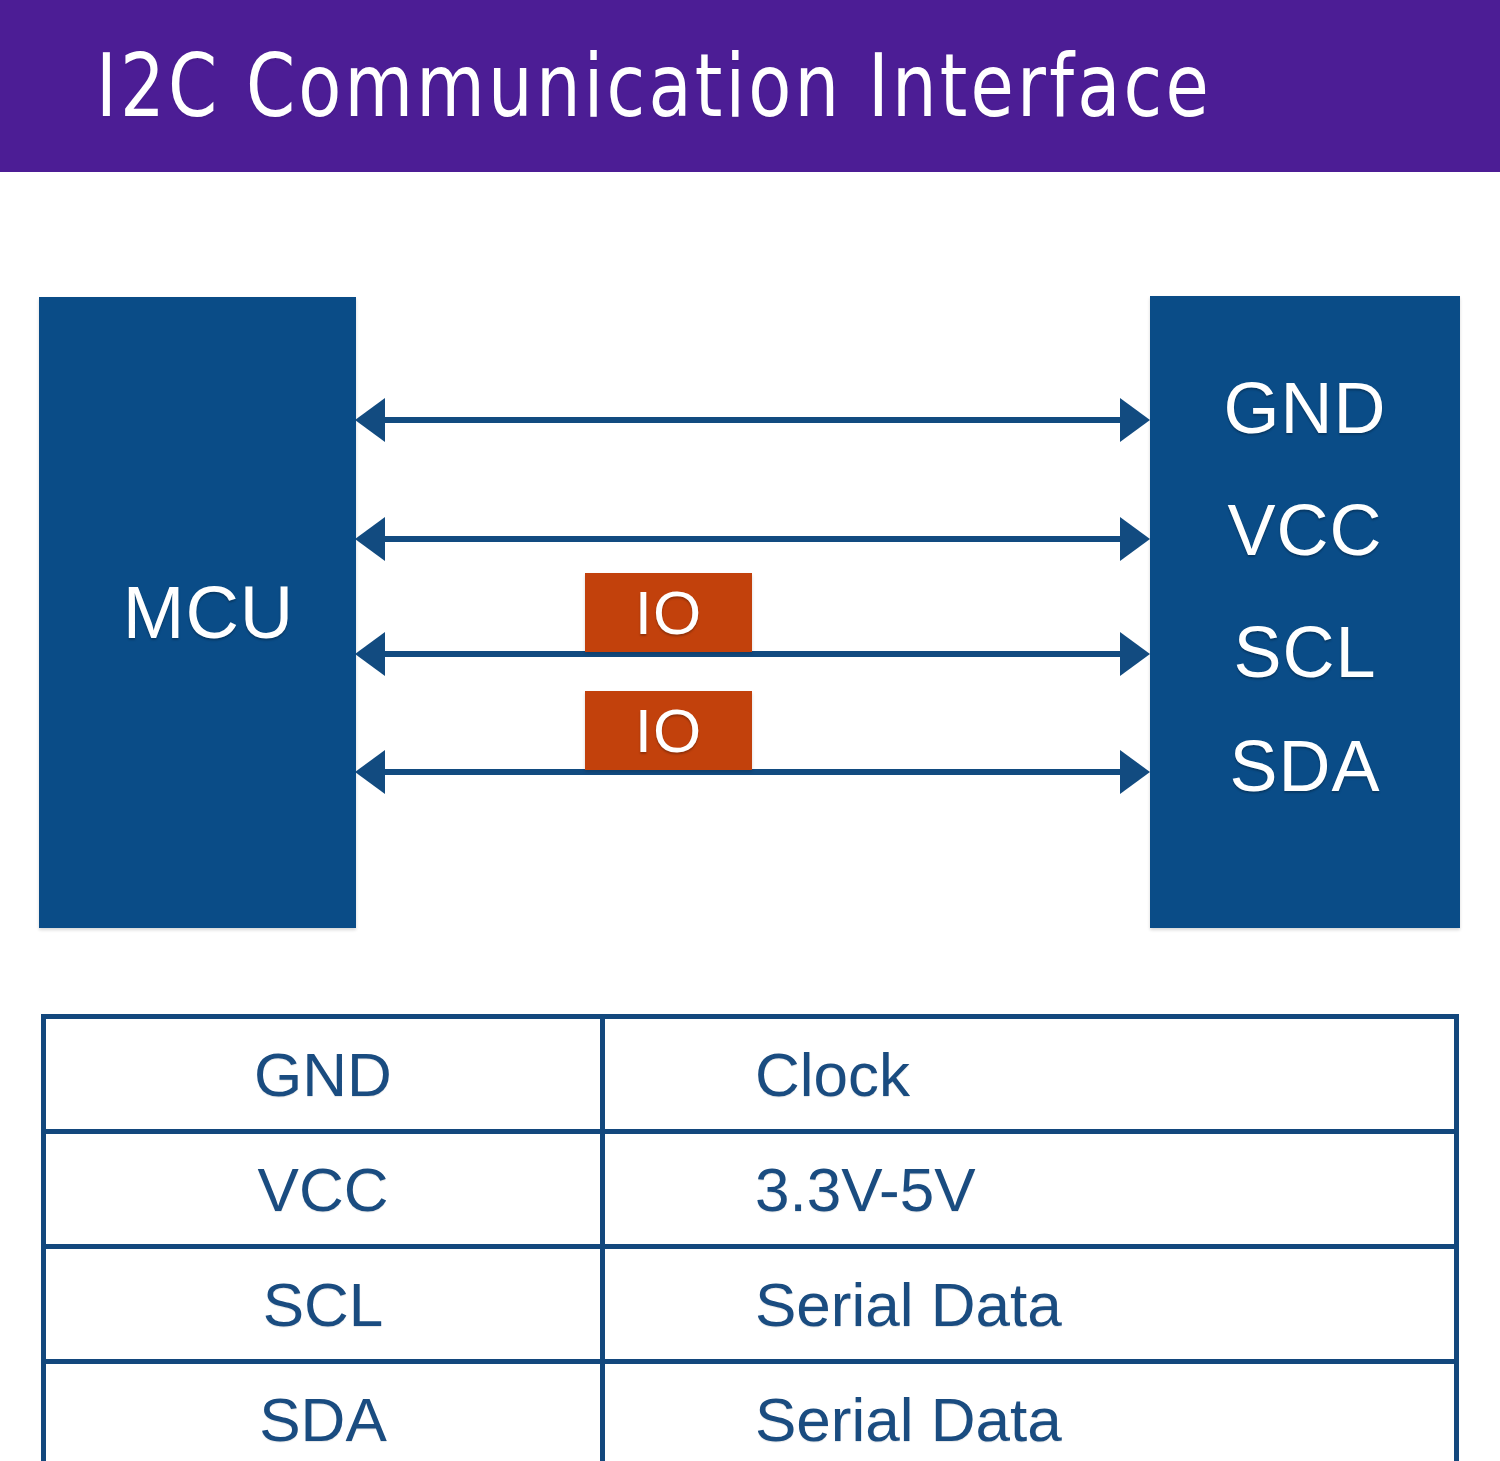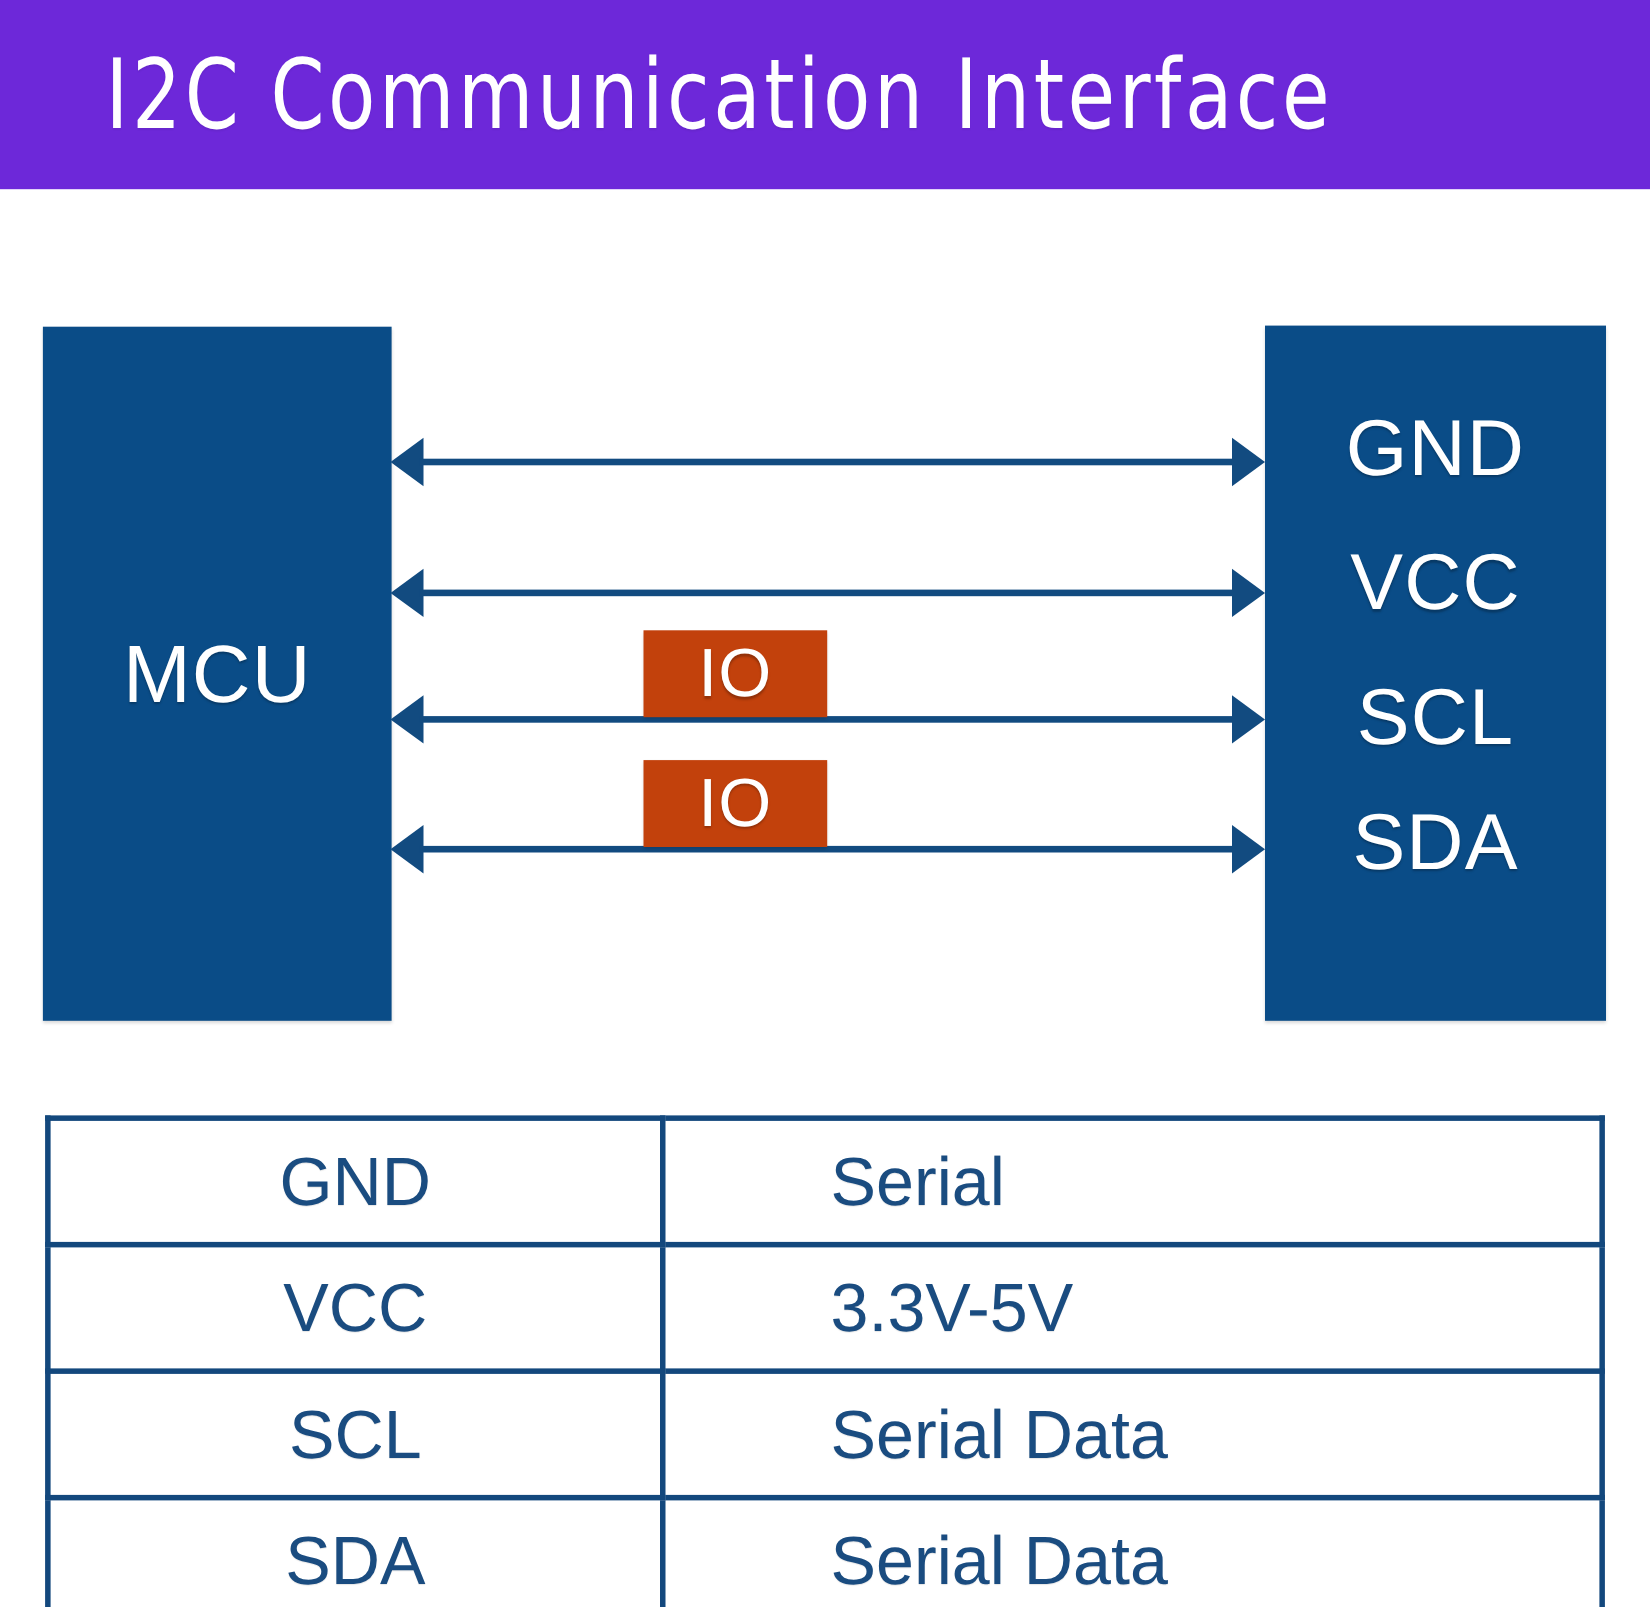--- a/index.html
+++ b/index.html
@@ -15,21 +15,21 @@
     overflow: hidden;
   }
 
   
   #header-banner {
     position: absolute;
     left: 0;
     top: 0;
     width: 1500px;
     height: 172px;
-    background: #6d28d9;
+    background: #4c1d95;
     display: flex;
     align-items: center;
   }
   #header-title {
     margin-left: 96px;
     color: #FFFFFF;
     font-family: "DejaVu Sans", sans-serif;
     font-size: 88px;
     line-height: 100px;
     font-weight: 400;
@@ -67,20 +67,21 @@
     top: 0;
     width: 100%;
     height: 100%;
     display: flex;
     align-items: center;
     justify-content: center;
     color: #FFFFFF;
     font-size: 74px;
     letter-spacing: 1px;
     text-shadow: 0 2px 2px rgba(0,0,0,0.25);
+    padding-left: 11px;
   }
 
   #device-box {
     left: 1150px;
     top: 124px;
     width: 310px;
     height: 632px;
   }
   #device-pins {
     position: absolute;
@@ -236,21 +237,21 @@
       <div class="pin-label p3">SDA</div>
     </div>
   </div>
 
 </div>
 
 <table id="pin-table">
   <tbody>
     <tr>
       <td class="sig">GND</td>
-      <td class="desc">Serial</td>
+      <td class="desc">Clock</td>
     </tr>
     <tr>
       <td class="sig">VCC</td>
       <td class="desc">3.3V-5V</td>
     </tr>
     <tr>
       <td class="sig">SCL</td>
       <td class="desc">Serial Data</td>
     </tr>
     <tr>

